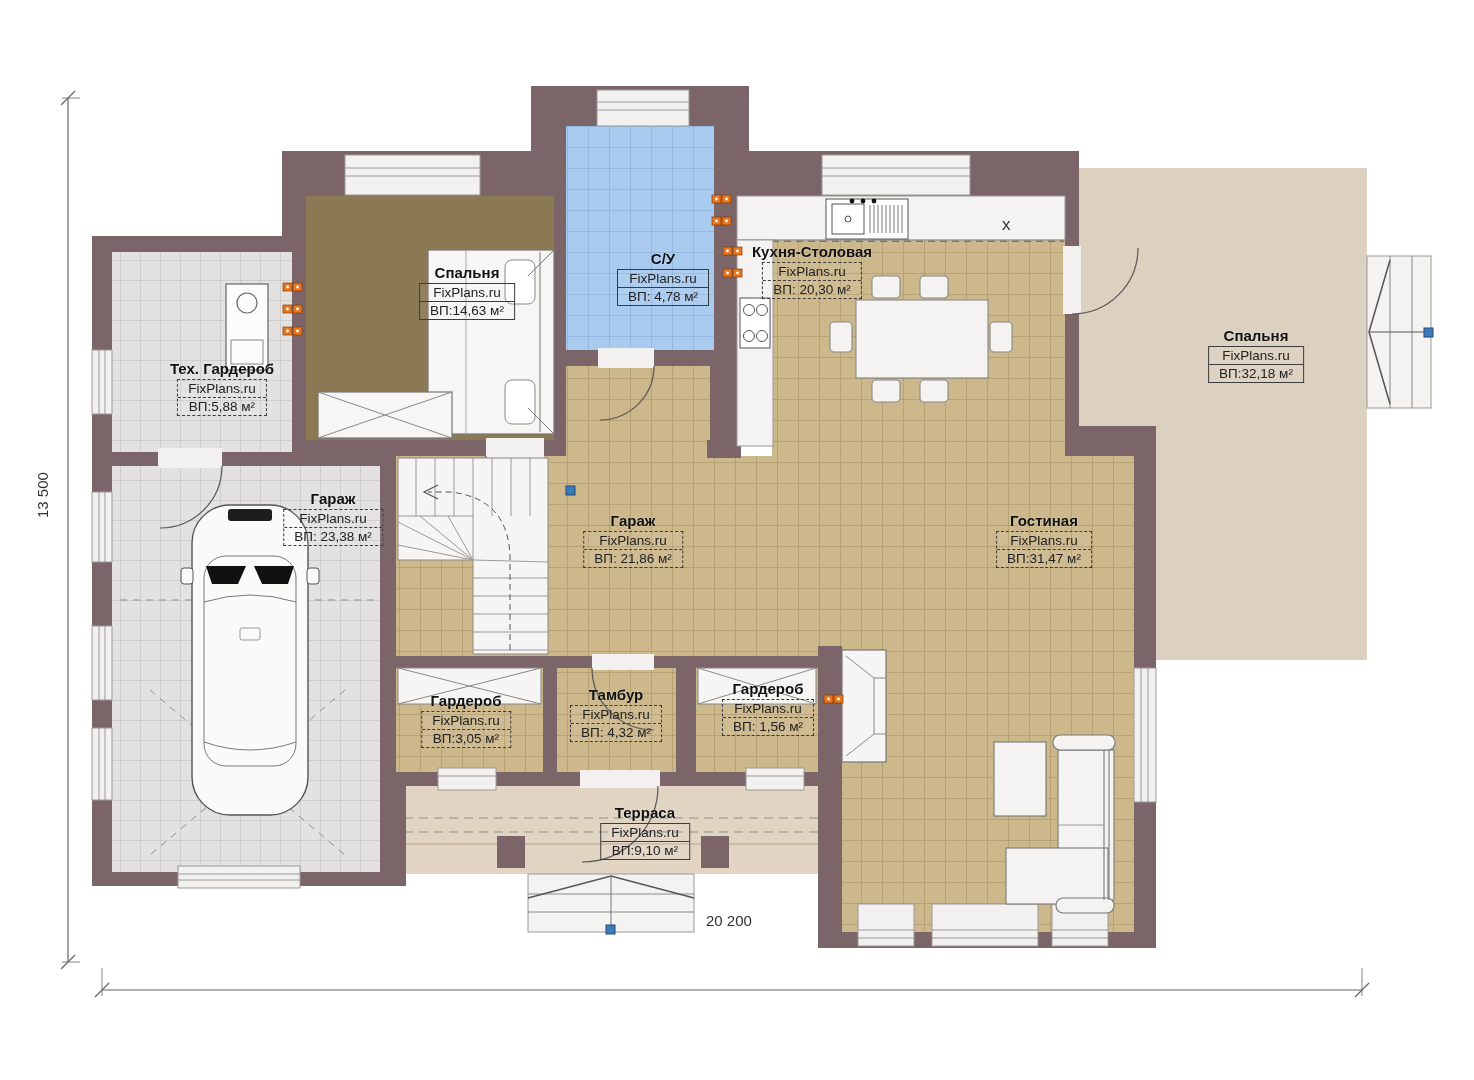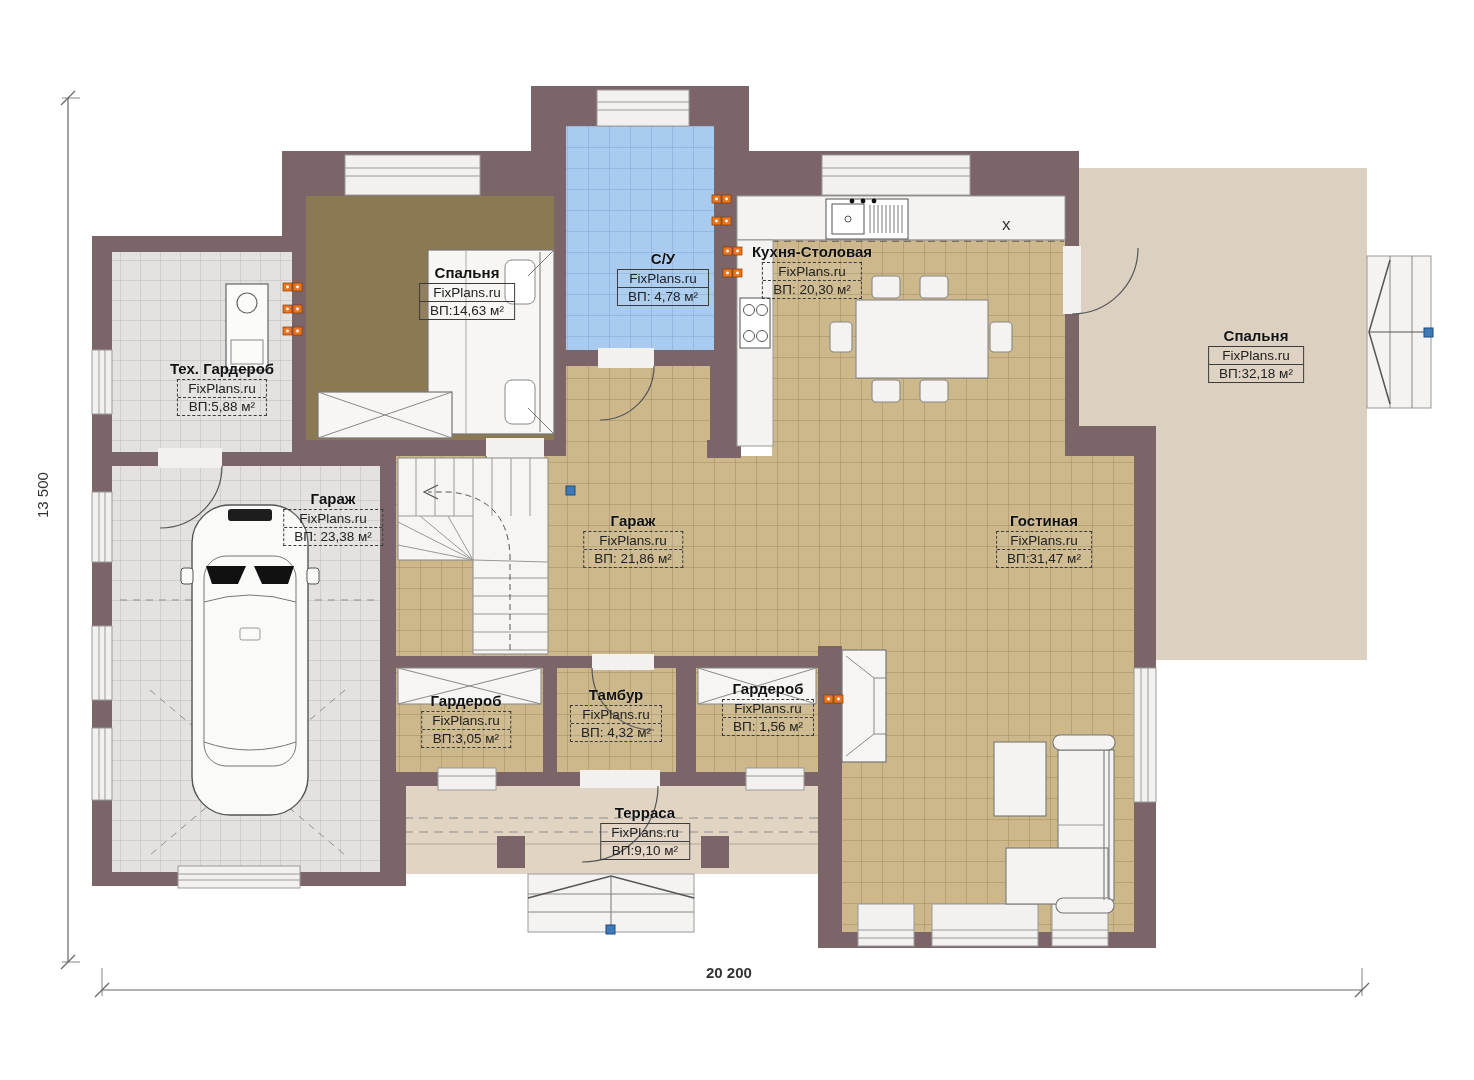--- a/index.html
+++ b/index.html
@@ -8,21 +8,21 @@
   #plan-svg{position:absolute;left:0;top:0;}
   .room-label{position:absolute;transform:translateX(-50%);text-align:center;color:#111;z-index:5;}
   .rname{font-weight:bold;font-size:15px;white-space:nowrap;margin-bottom:2px;text-shadow:0 0 2px rgba(255,255,255,.45);}
   .rbox{display:inline-block;border:1px dashed #3c3c3c;background:rgba(255,255,255,0.06);}
   .rbox.solid{border-style:solid;}
   .rrow{padding:1px 10px;font-size:13.5px;white-space:nowrap;color:#222;}
   .rrow + .rrow{border-top:1px dashed #3c3c3c;}
   .rbox.solid .rrow + .rrow{border-top-style:solid;}
   .dim-label{position:absolute;font-size:15px;color:#333;z-index:5;white-space:nowrap;}
   .dim-v{left:34px;top:518px;transform:rotate(-90deg);transform-origin:left top;}
-  .dim-h{left:706px;top:964px;font-weight:bold;}
+  .dim-h{left:706px;top:912px;}
 </style>
 </head>
 <body>
 
 <div id="canvas">
 
 <svg id="plan-svg" width="1474" height="1080" viewBox="0 0 1474 1080">
   <defs>
     <pattern id="tanGrid" width="21" height="21" patternUnits="userSpaceOnUse">
       <rect width="21" height="21" fill="#cdb88c"></rect>

